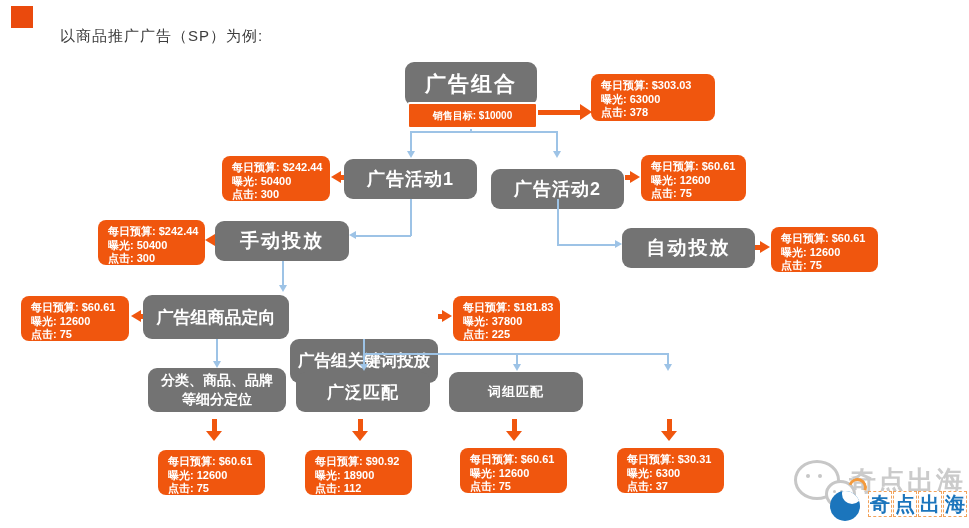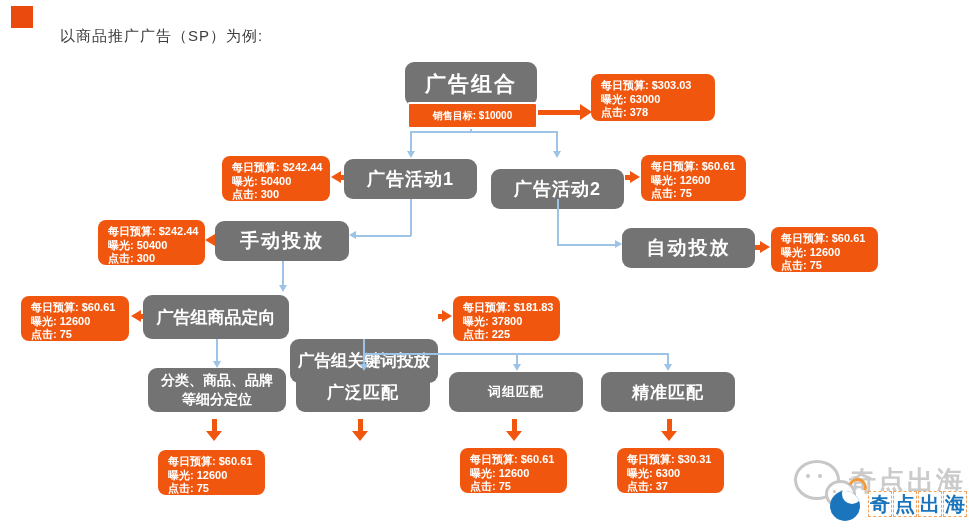--- a/index.html
+++ b/index.html
@@ -94,21 +94,20 @@
   <div class="bn" id="n-c1">广告活动1</div>
   <div class="bn" id="n-c2">广告活动2</div>
   <div class="bn" id="n-manual">手动投放</div>
   <div class="bn" id="n-auto">自动投放</div>
   <div class="bn" id="n-prod">广告组商品定向</div>
   <div class="bn" id="n-kw">广告组关键词投放</div>
   <div class="bn" id="n-cat">分类、商品、品牌
 等细分定位</div>
   <div class="bn" id="n-broad">广泛匹配</div>
   <div class="bn" id="n-phrase">词组匹配</div>
-  <div class="bn" id="n-exact">精准匹配</div>
 
   <div id="sales-bar">销售目标: $10000</div>
 
   <div class="mb" id="m-portfolio">
     <div>每日预算: $303.03</div>
     <div>曝光: 63000</div>
     <div>点击: 378</div>
   </div>
   <div class="mb" id="m-c1">
     <div>每日预算: $242.44</div>
@@ -137,20 +136,25 @@
   </div>
   <div class="mb" id="m-kw">
     <div>每日预算: $181.83</div>
     <div>曝光: 37800</div>
     <div>点击: 225</div>
   </div>
   <div class="mb" id="m-cat">
     <div>每日预算: $60.61</div>
     <div>曝光: 12600</div>
     <div>点击: 75</div>
+  </div>
+  <div class="mb" id="m-broad">
+    <div>每日预算: $90.92</div>
+    <div>曝光: 18900</div>
+    <div>点击: 112</div>
   </div>
   <div class="mb" id="m-phrase">
     <div>每日预算: $60.61</div>
     <div>曝光: 12600</div>
     <div>点击: 75</div>
   </div>
   <div class="mb" id="m-exact">
     <div>每日预算: $30.31</div>
     <div>曝光: 6300</div>
     <div>点击: 37</div>

